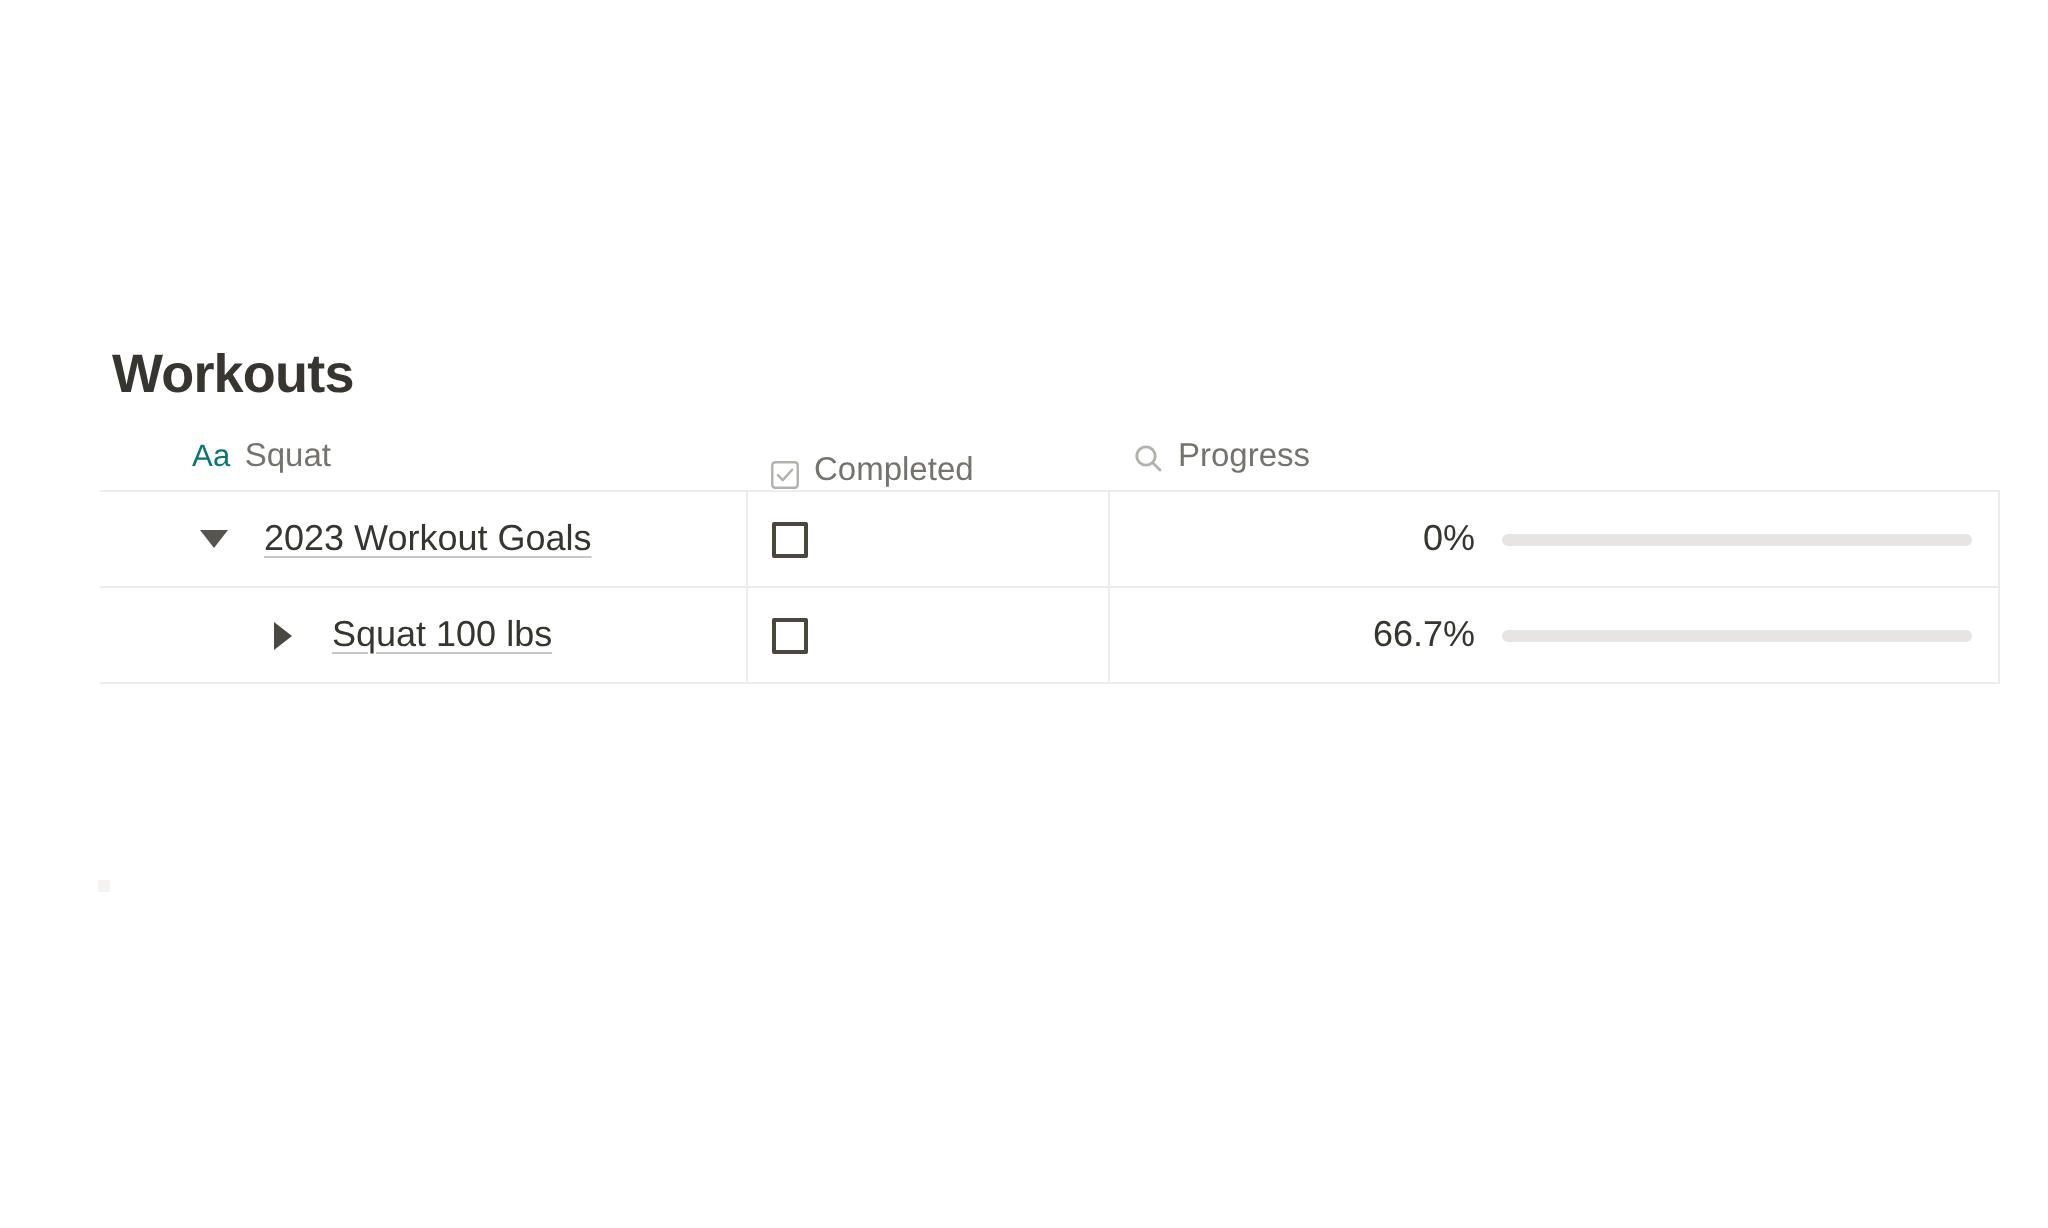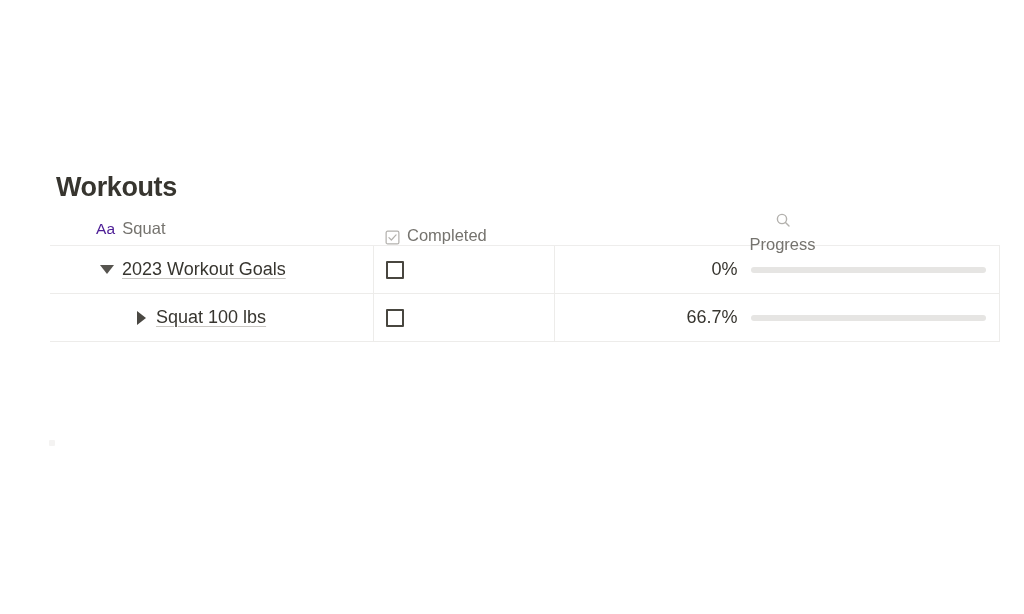--- a/index.html
+++ b/index.html
@@ -60,27 +60,27 @@
     display: flex;
     align-items: center;
     gap: 7px;
     height: 33px;
     font-size: 16.5px;
     color: #8b8a86;
     white-space: nowrap;
   }
   .head-cell.name-head { padding-left: 46px; }
   .head-cell.completed-head { padding-left: 12px; align-items: flex-end; }
-  .head-cell.progress-head { padding-left: 12px; flex-direction: column; }
+  .head-cell.progress-head { padding-left: 12px; }
 
   .head-label { color: #75736e; }
 
   .aa-icon {
     font-size: 15.5px;
-    color: #4c1d95;
+    color: #0f766e;
     letter-spacing: 0.2px;
   }
 
   .icon-svg { display: block; }
 
   
   .db-body tr { height: 47px; }
 
   .db-body td {
     padding: 0;
@@ -121,21 +121,21 @@
     border-top: 9px solid #56544f;
   }
   .tri-right {
     width: 0; height: 0;
     border-top: 7px solid transparent;
     border-bottom: 7px solid transparent;
     border-left: 9px solid #4a4843;
   }
 
   .name-text {
-    margin-left: 4px;
+    margin-left: 14px;
     font-size: 18px;
     color: #37352f;
     text-decoration: underline;
     text-decoration-color: #c9c7c3;
     text-underline-offset: 3px;
     text-decoration-thickness: 1px;
     white-space: nowrap;
   }
 
   

